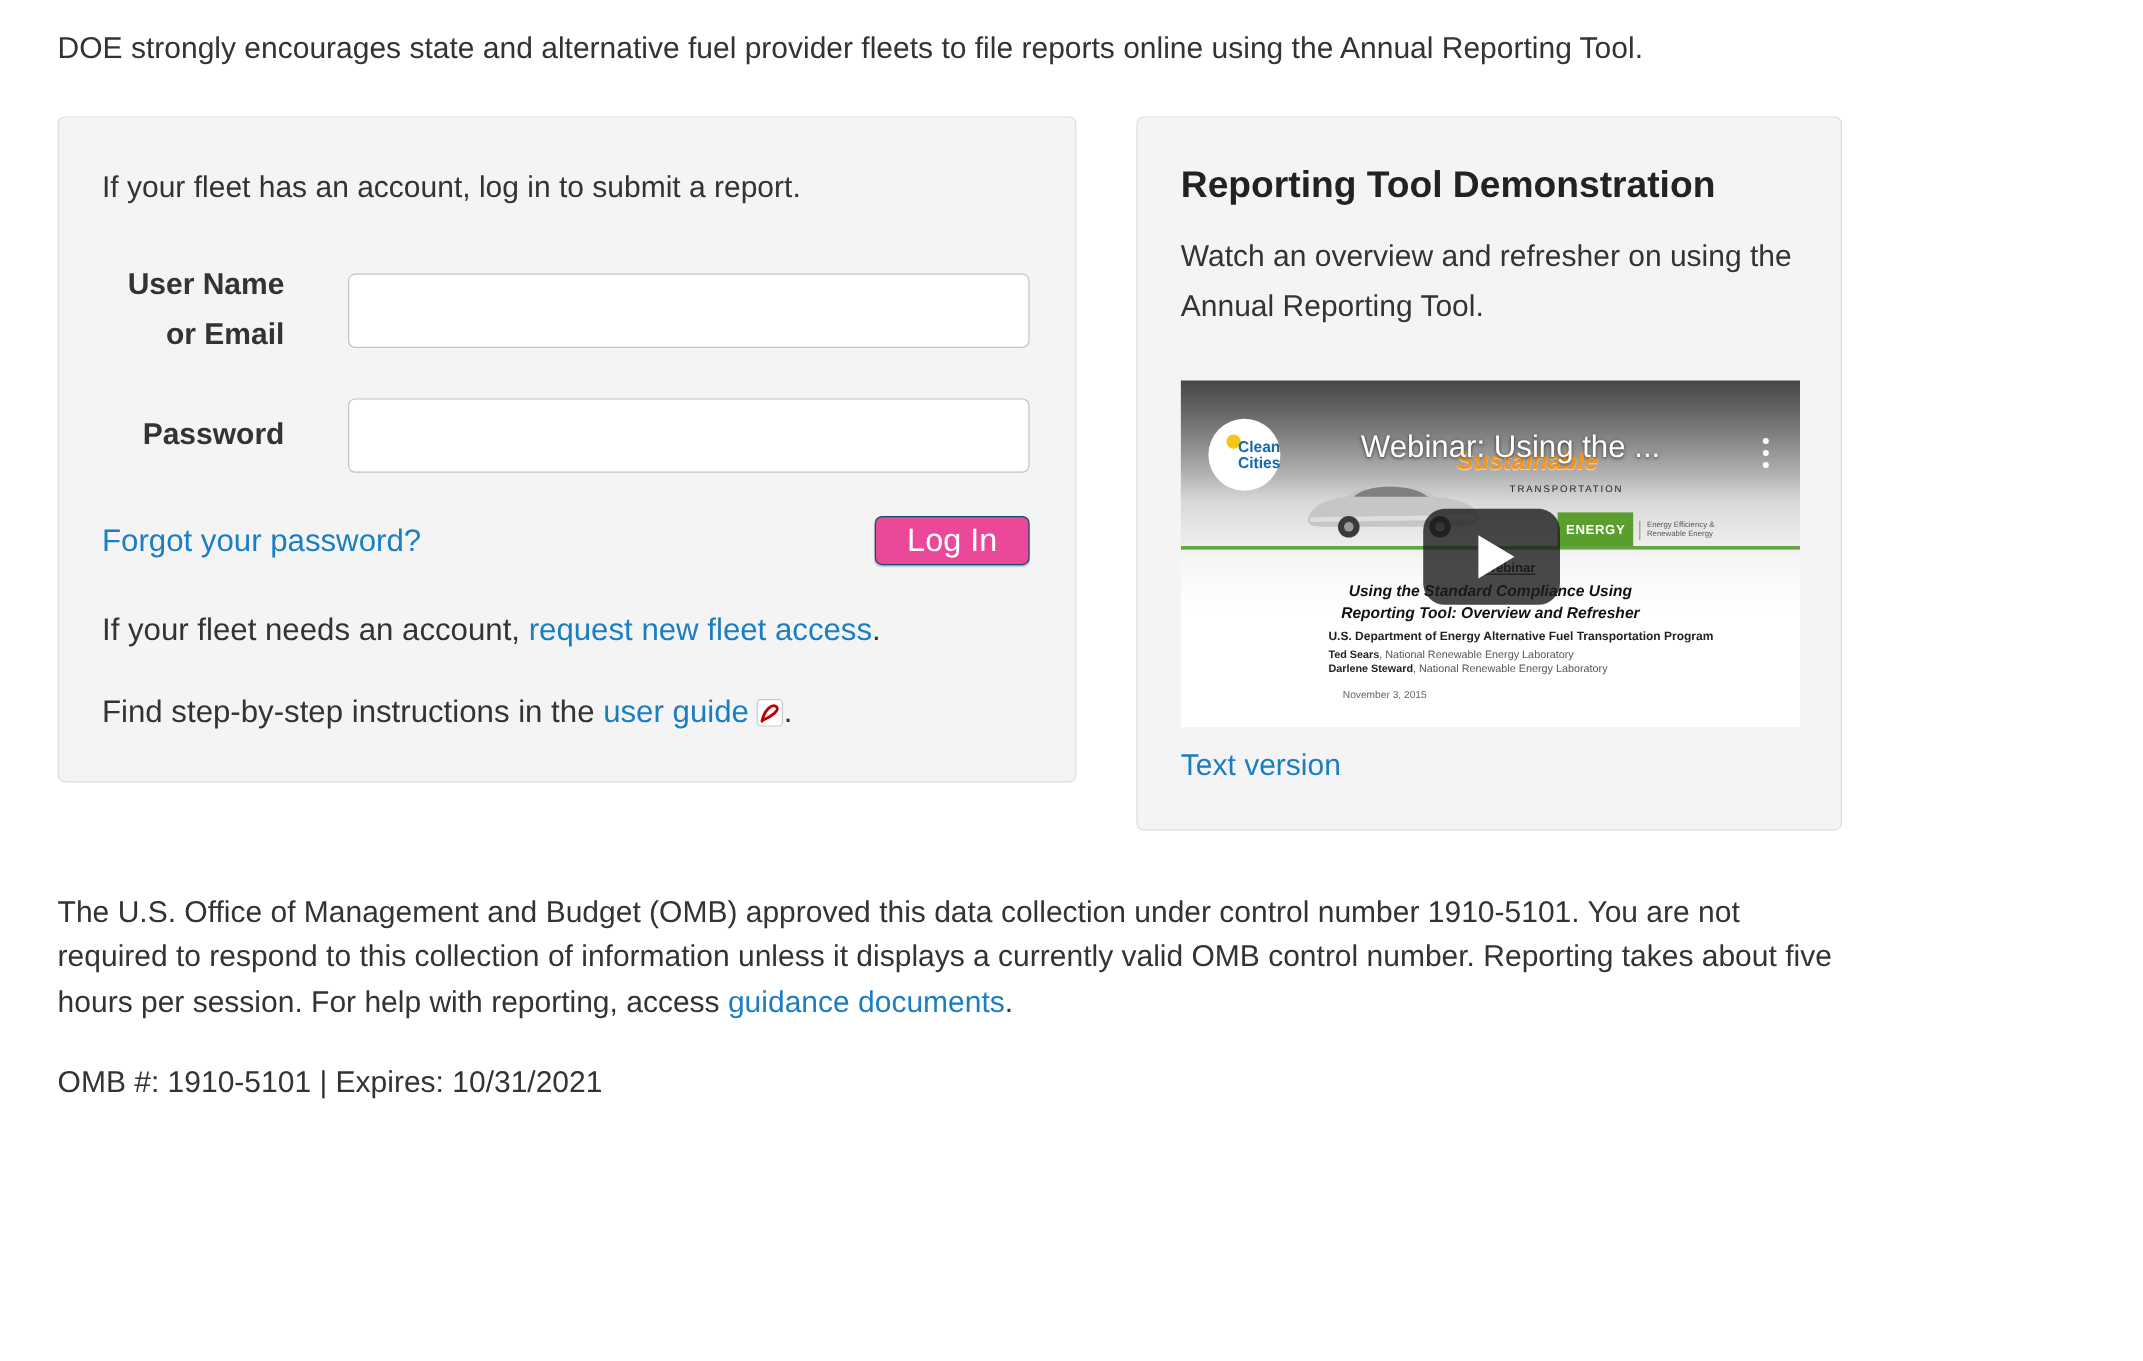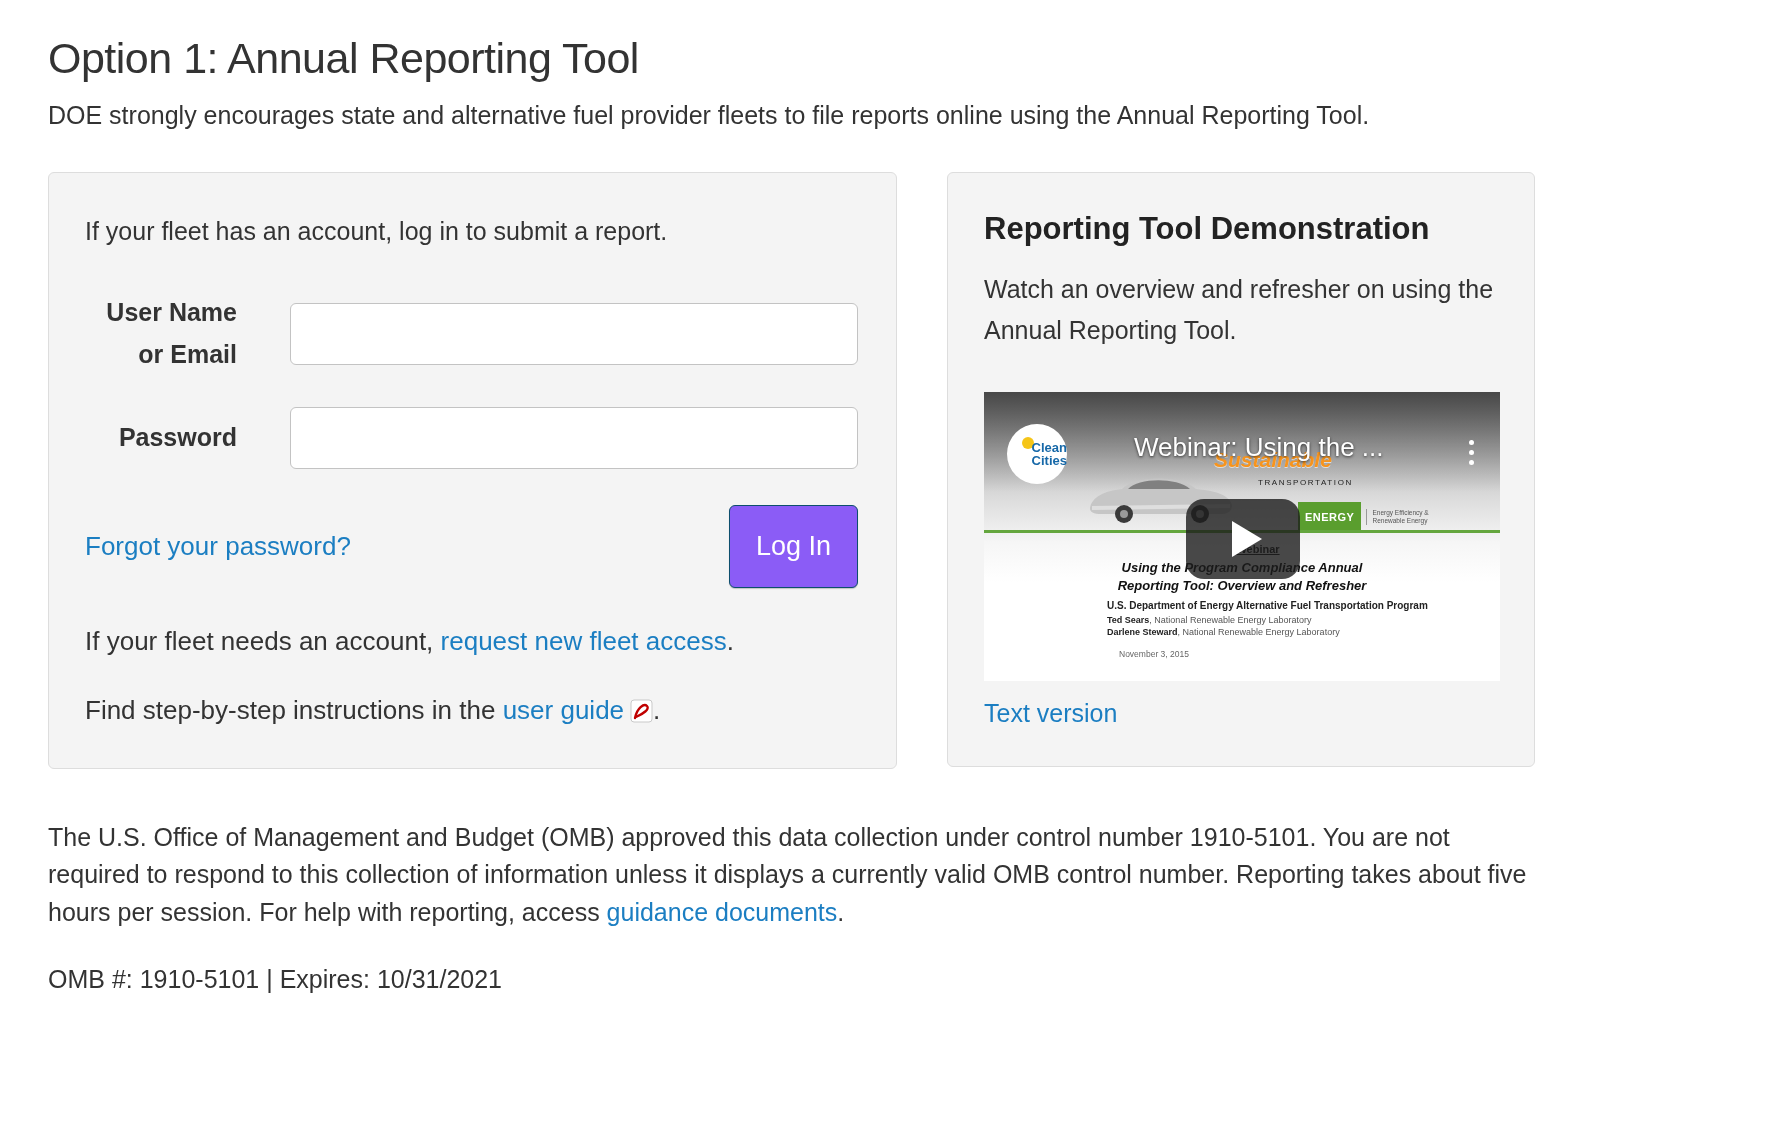--- a/index.html
+++ b/index.html
@@ -48,23 +48,23 @@
   }
 
   a { color: #1b7ec2; text-decoration: none; cursor: pointer; }
 
   .actions-row {
     display: flex; justify-content: space-between; align-items: center;
     margin: 36px 0 6px; width: 773px;
   }
   .forgot-link { font-size: 26px; }
   .login-button {
-    background: #8b5cf6; color: #fff;
+    background: #ec4899; color: #fff;
     border: 1px solid #0d4e6d; border-radius: 6px;
-    font-size: 27px; padding: 25px 26px;
+    font-size: 27px; padding: 4px 26px;
     font-family: inherit; cursor: pointer;
     box-shadow: 0 1px 1px rgba(0,0,0,0.2);
   }
   .panel-text { font-size: 26px; margin: 38px 0 0; }
   .pdf-icon { display: inline-block; vertical-align: -4px; margin-left: 6px; }
 
   
   .video-thumb {
     position: relative; width: 516px; height: 289px;
     margin-top: 6px; overflow: hidden; cursor: pointer;
@@ -133,21 +133,20 @@
   .text-version { display: inline-block; margin-top: 18px; font-size: 25px; }
 
   .footer-para { margin-top: 50px; font-size: 25px; line-height: 1.5; max-width: 1500px; }
   .omb-line    { margin-top: 34px; font-size: 25px; padding-bottom: 40px; }
 </style>
 </head>
 <body>
 
 <div class="container">
 
-  <h1 class="page-title">Option 1: Annual Reporting Tool</h1>
   <p class="page-subtitle">DOE strongly encourages state and alternative fuel provider fleets to file reports online using the Annual Reporting Tool.</p>
 
   <div class="panels">
 
     <div class="panel login-panel">
       <p class="panel-intro">If your fleet has an account, log in to submit a report.</p>
 
       <div class="form-row">
         <label class="form-label">
           <span>User Name</span><br>
@@ -205,21 +204,21 @@
           <span class="energy-sub">
             <span>Energy Efficiency &amp;</span><br>
             <span>Renewable Energy</span>
           </span>
         </div>
 
         <div class="green-line"></div>
 
         <div class="webinar-label">Webinar</div>
         <div class="slide-title">
-          <span>Using the Program Compliance Annual</span><br>
+          <span>Using the Standard Compliance Using</span><br>
           <span>Reporting Tool: Overview and Refresher</span>
         </div>
 
         <div class="slide-block">
           <div class="org-line">U.S. Department of Energy Alternative Fuel Transportation Program</div>
           <div class="presenter"><b>Ted Sears</b><span>, National Renewable Energy Laboratory</span></div>
           <div class="presenter"><b>Darlene Steward</b><span>, National Renewable Energy Laboratory</span></div>
           <div class="slide-date">November 3, 2015</div>
         </div>
 

